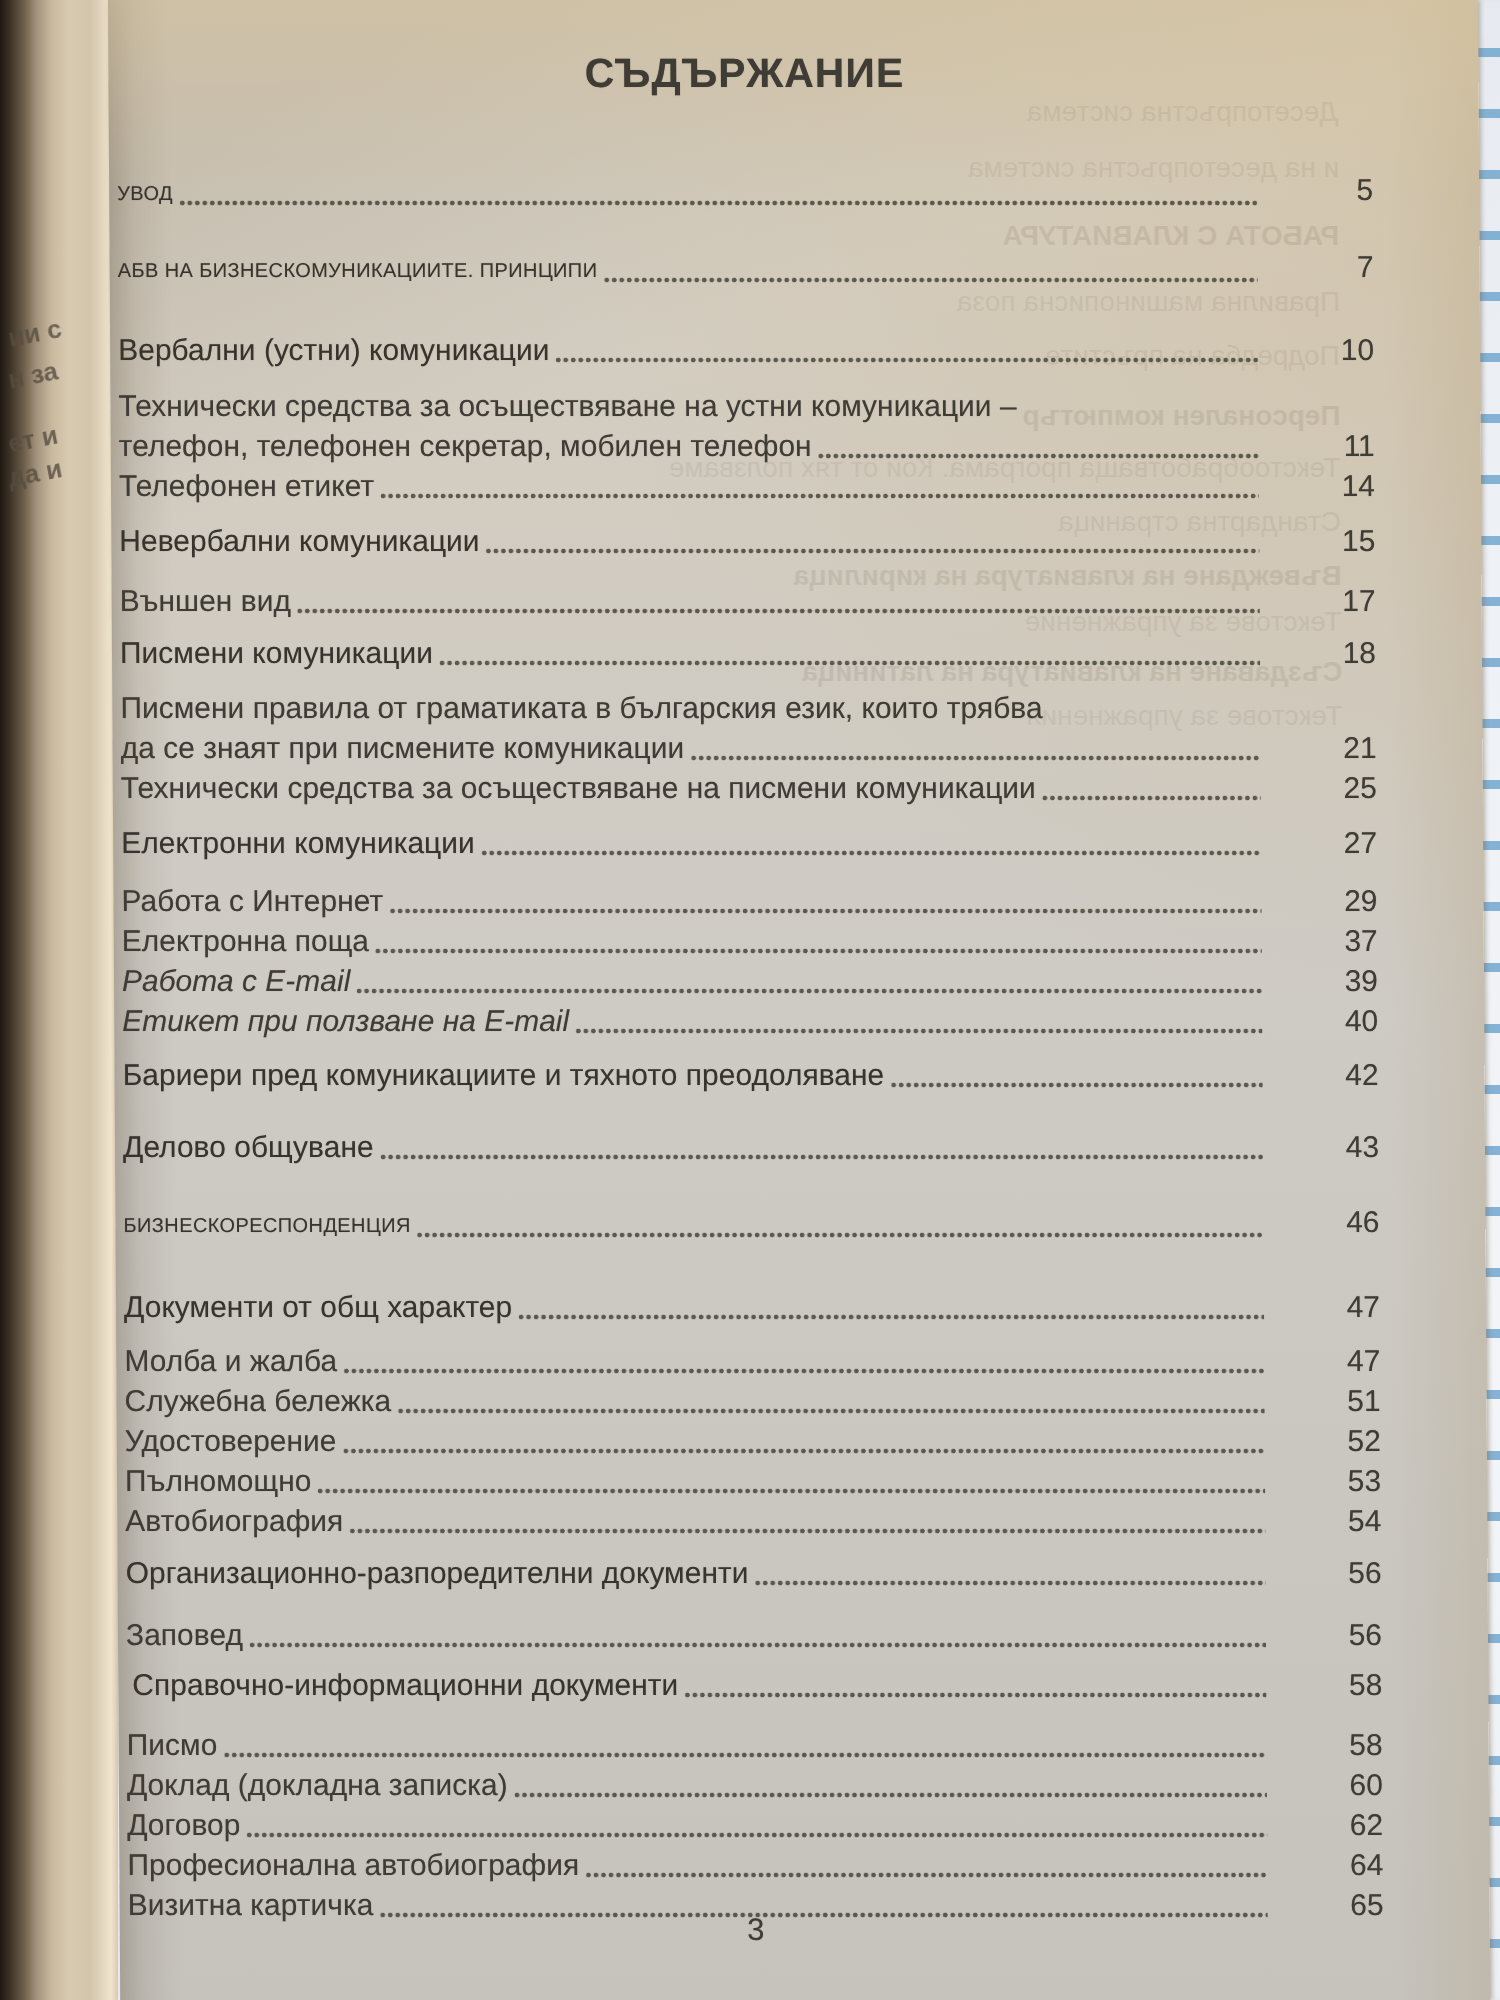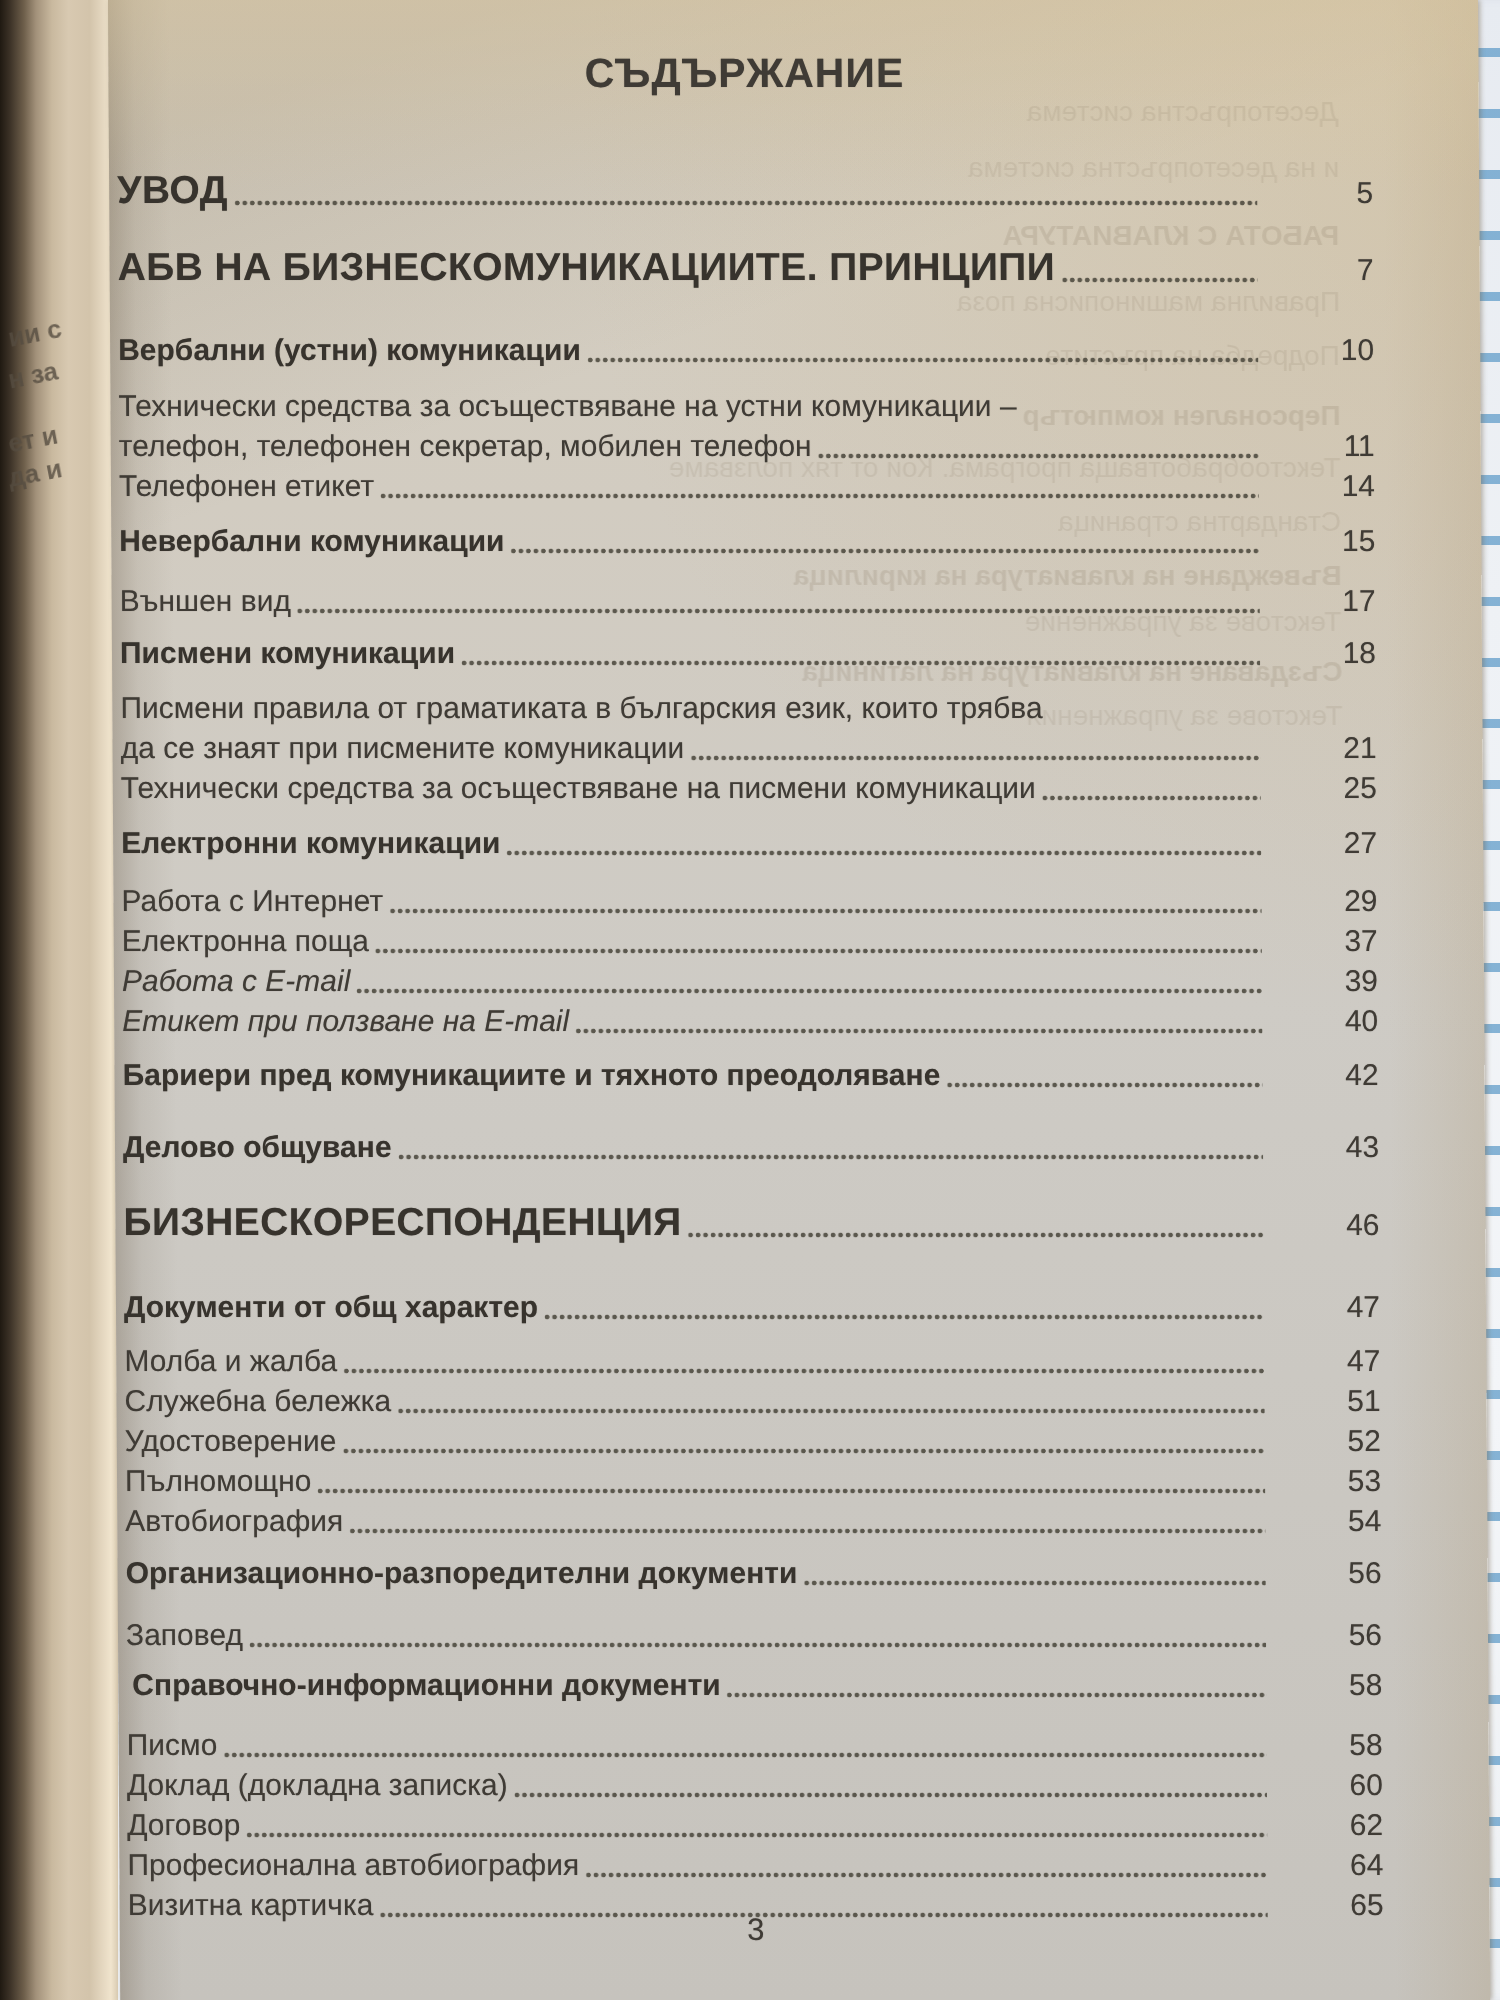--- a/index.html
+++ b/index.html
@@ -60,22 +60,22 @@
     text-align:center;font-size:41px;font-weight:700;letter-spacing:1px;
     color:var(--ink,#3f3b35);text-shadow:0 0 1px rgba(60,55,48,.45);
   }
   .toc{
     position:absolute;top:170px;left:8px;width:1256px;
     color:var(--ink,#3f3b35);text-shadow:0 0 1px rgba(60,55,48,.35);
   }
   .entry{margin:0;}
   .row{display:flex;align-items:baseline;line-height:40px;font-size:30px;}
   .label{white-space:nowrap;}
-  .entry.chapter .label{font-weight:700;font-size:39px;letter-spacing:.4px;color:#37332d;}
-  .entry.section .label{font-weight:700;color:#37332d;}
+  .entry.chapter .label{font-weight:400;font-size:20px;letter-spacing:.4px;color:#37332d;}
+  .entry.section .label{font-weight:400;color:#37332d;}
   .entry.item-italic .label{font-style:italic;}
   .dots{
     flex:1 1 auto;height:6px;align-self:flex-end;margin:0 4px 7px 6px;
     background-image:radial-gradient(circle at 3px 3px,#474439 2.1px,rgba(0,0,0,0) 2.7px);
     background-size:7.5px 6px;background-repeat:repeat-x;opacity:.85;
   }
   .pagenum{width:112px;text-align:right;flex:0 0 auto;}
   .folio{
     position:absolute;top:1912px;left:8px;width:1256px;text-align:center;
     font-size:31px;color:var(--ink,#3f3b35);text-shadow:0 0 1px rgba(60,55,48,.4);

